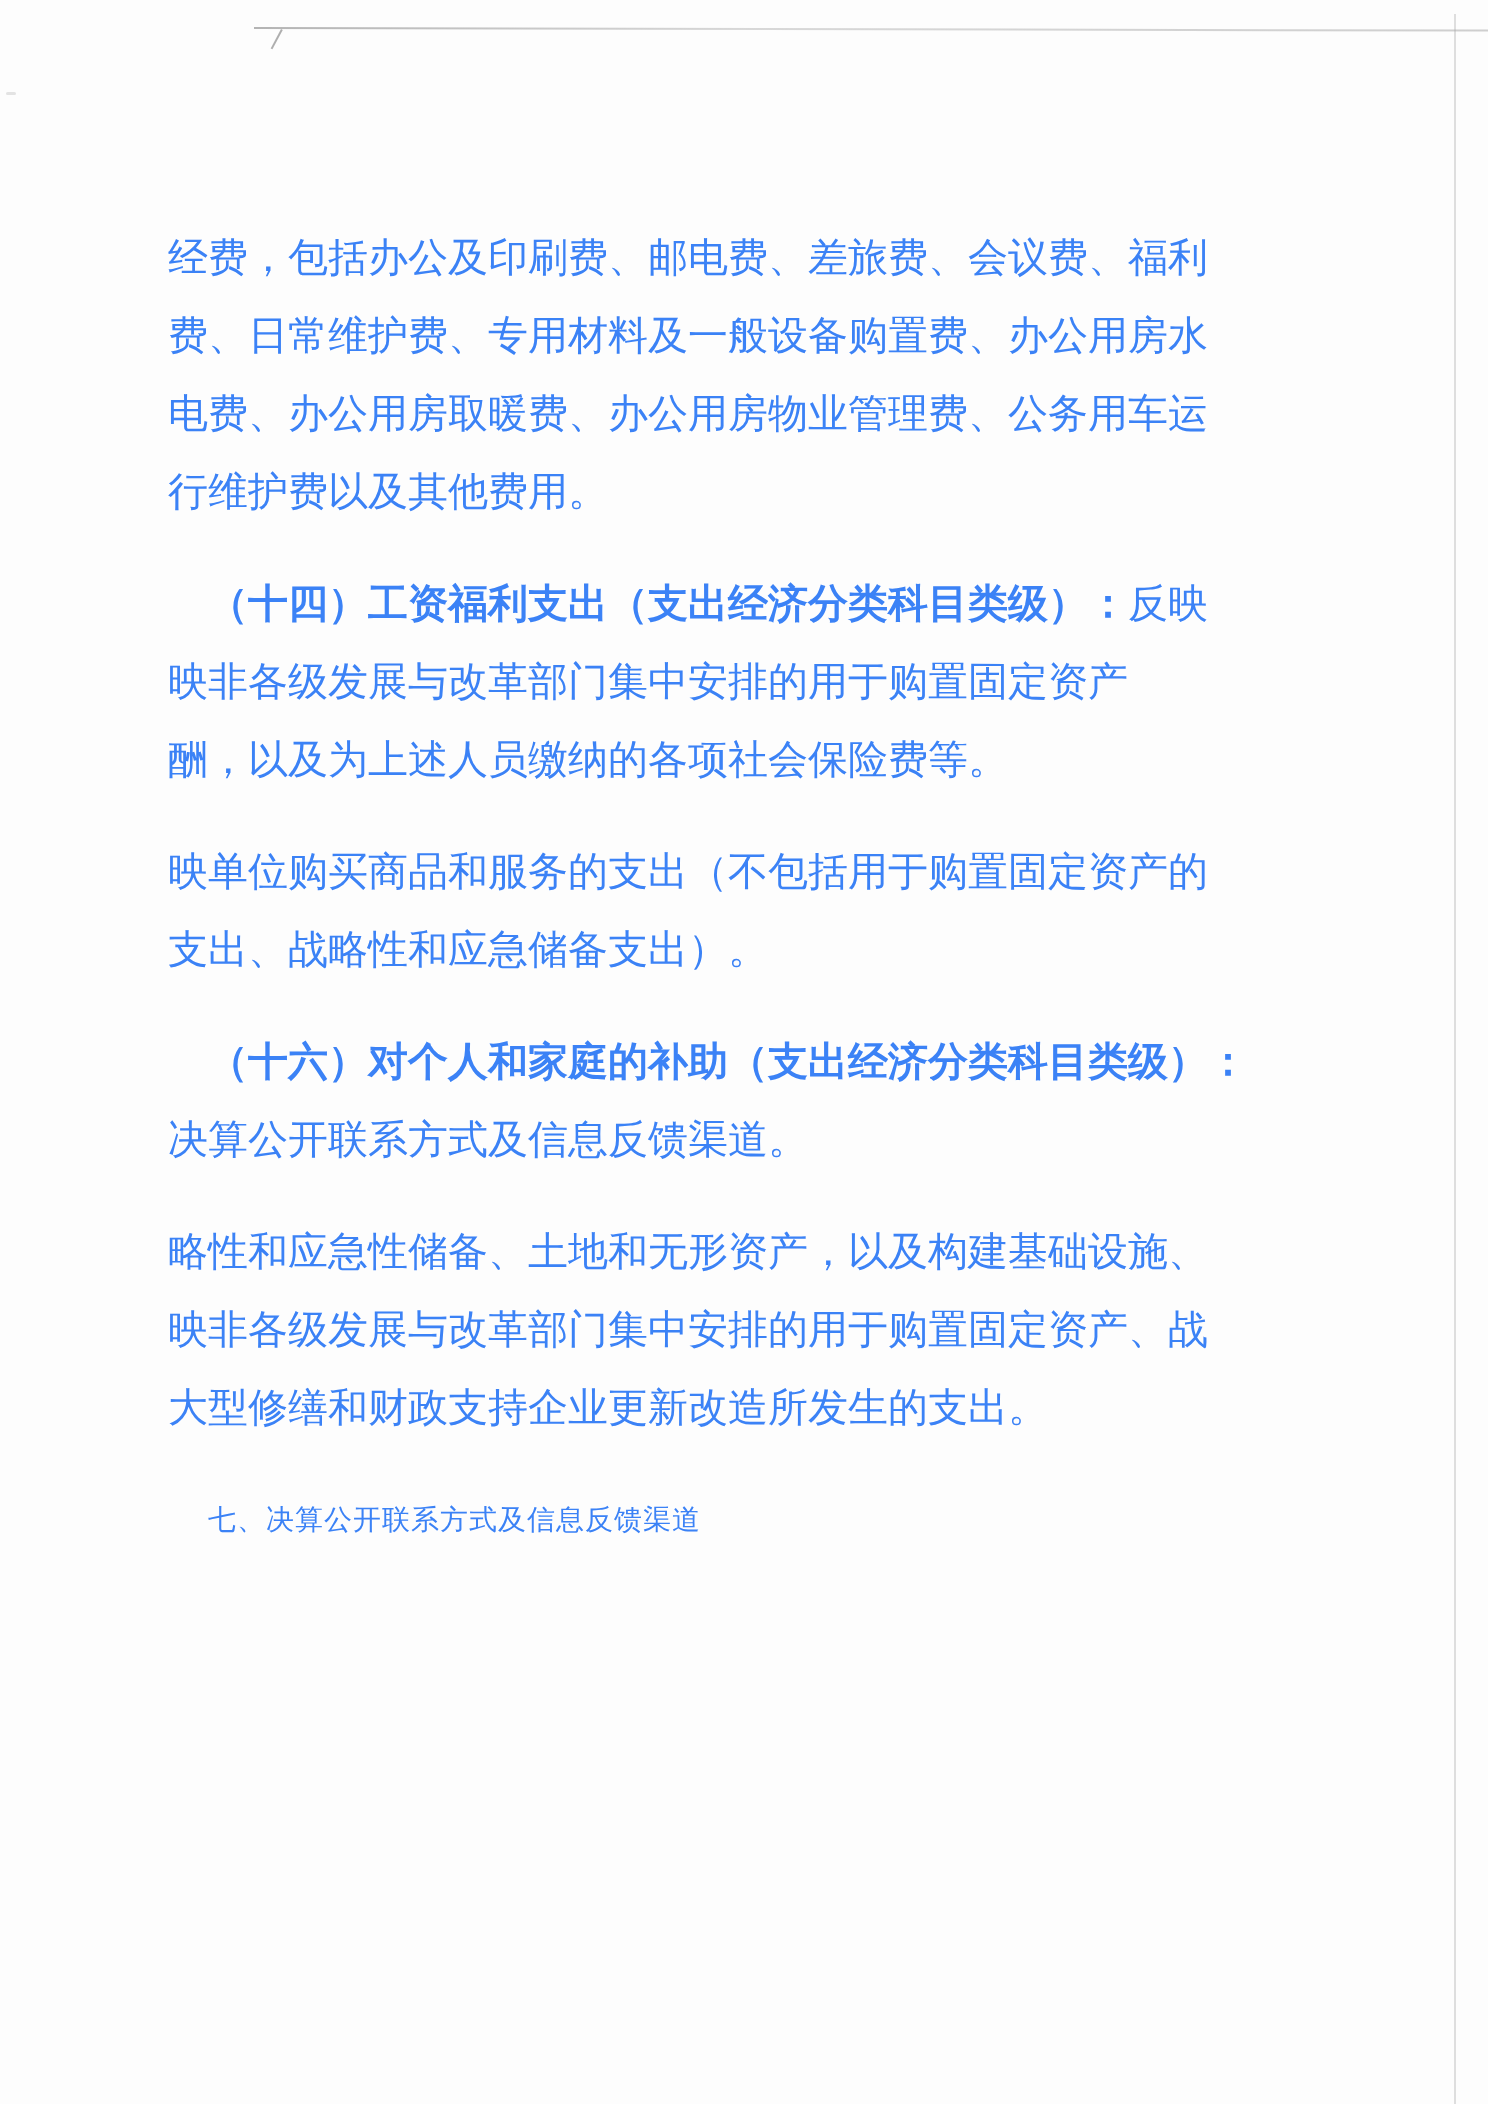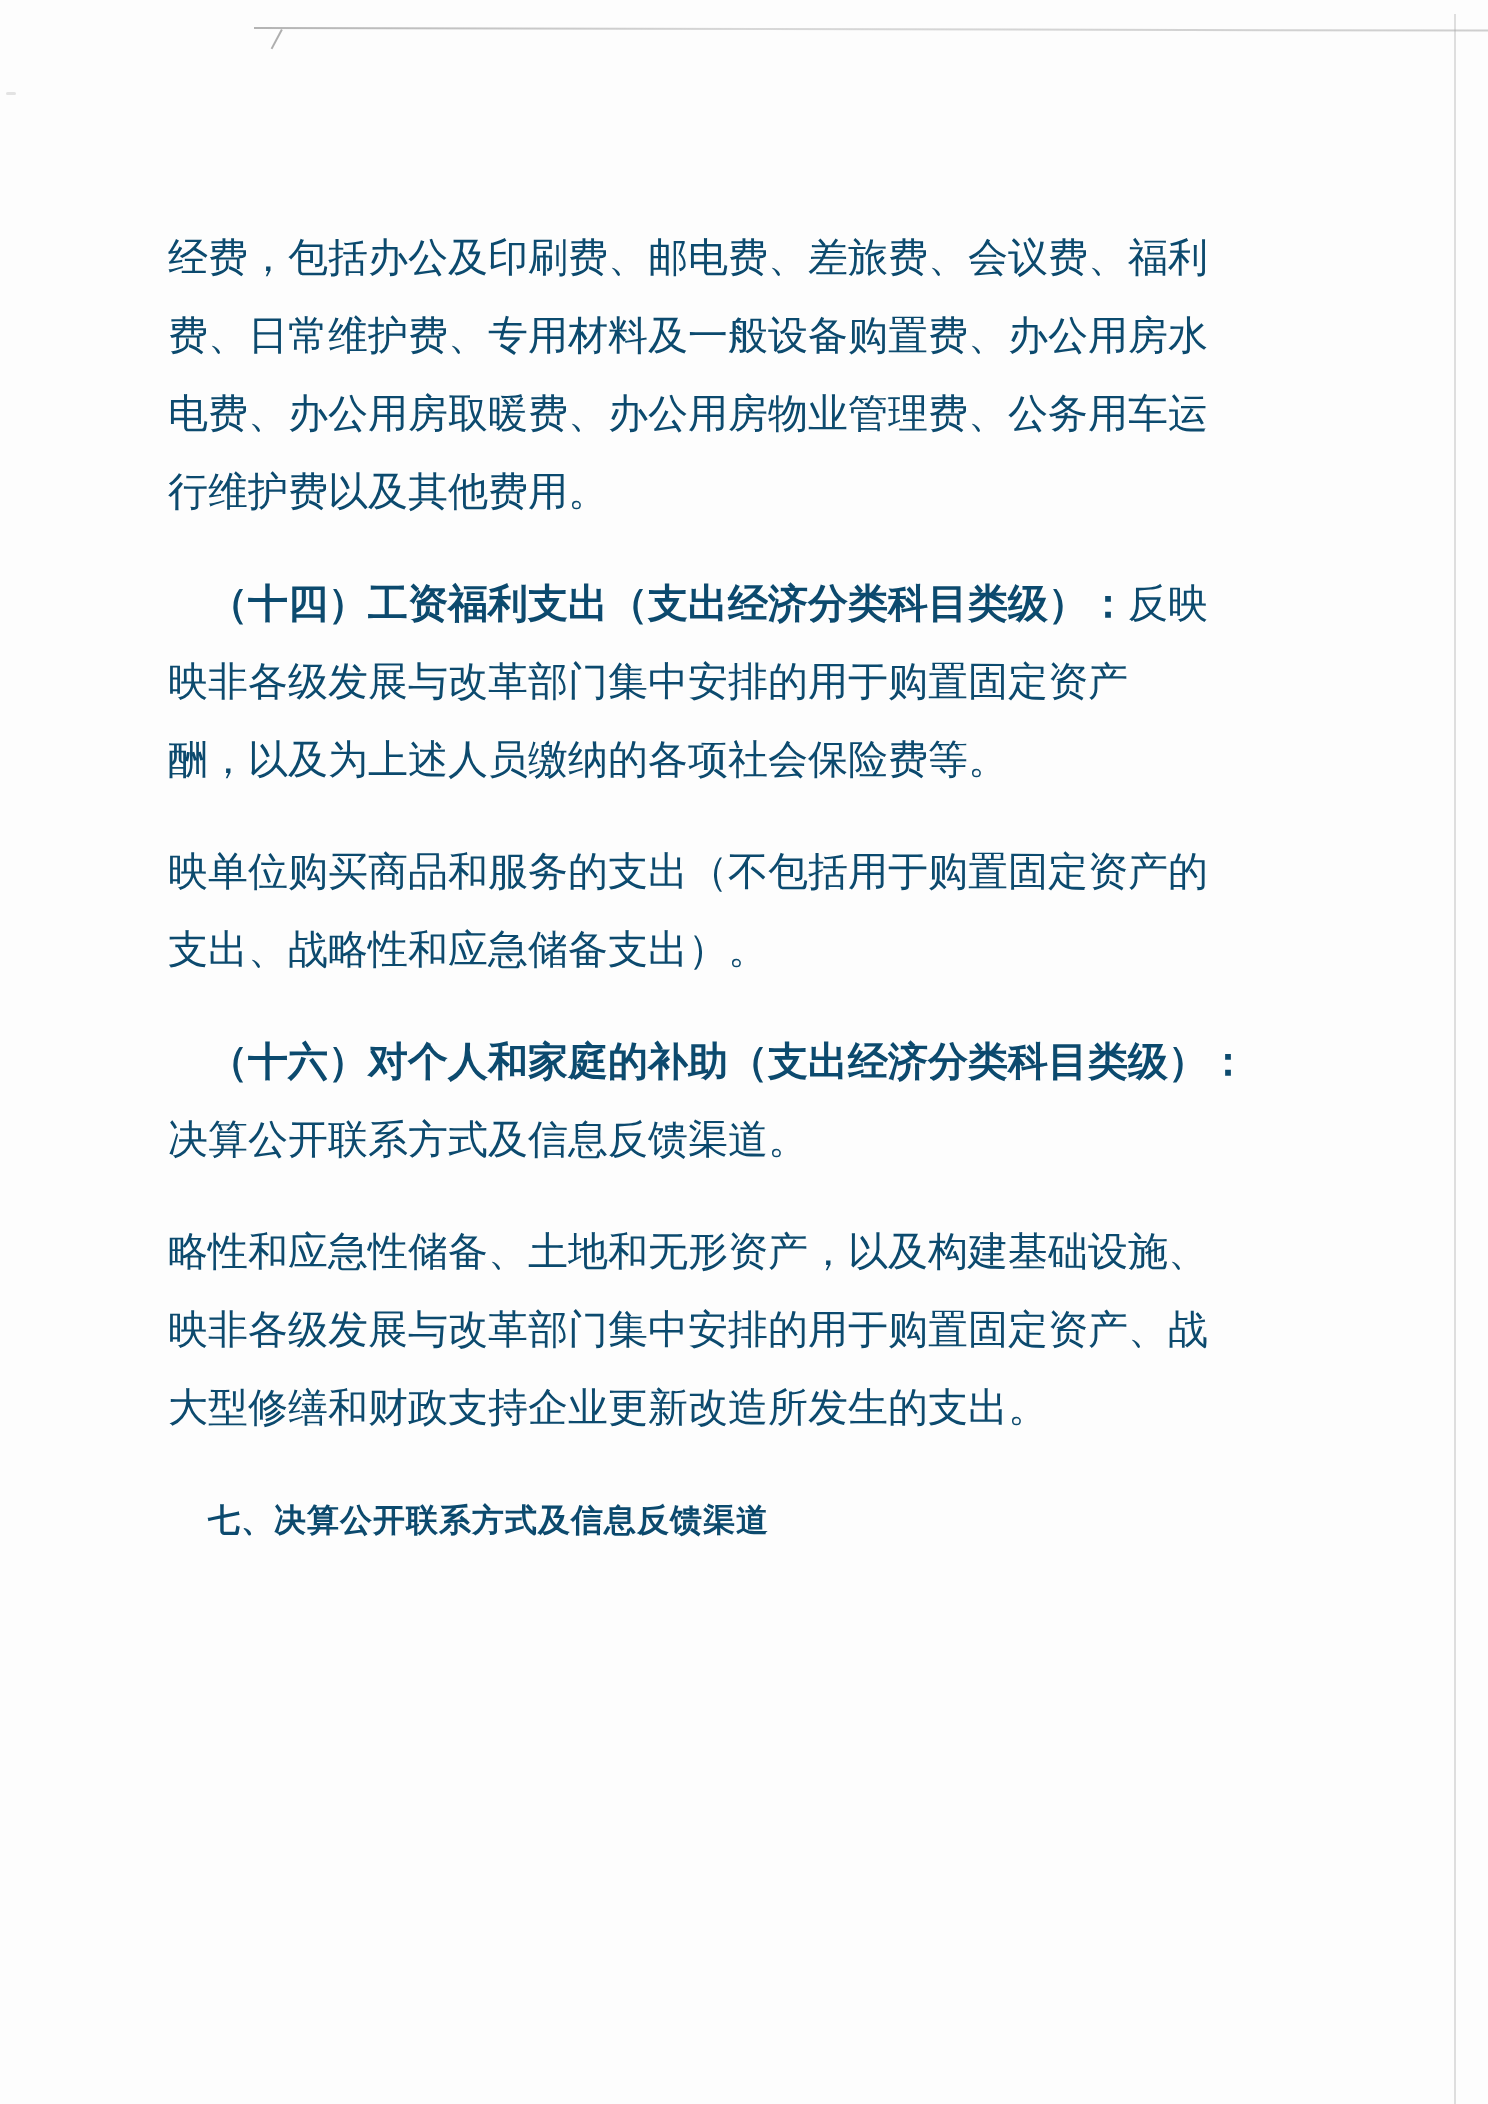--- a/index.html
+++ b/index.html
@@ -52,21 +52,21 @@
     background: rgba(150,150,150,0.25);
     border-radius: 2px;
   }
   main.page-text {
     position: absolute;
     left: 0;
     top: 0;
     box-sizing: border-box;
     width: 1356px;
     padding: 219px 110px 0 168px;
-    color: #0c4a6e;
+    color: #3b82f6;
   }
   .para {
     margin: 0;
     padding: 0;
   }
   .para + .para, h2.section-heading, .para.contact {
     margin-top: 34px;
   }
   .line {
     display: block;
@@ -76,23 +76,23 @@
     letter-spacing: 0px;
   }
   .line.head {
     padding-left: 40px;
   }
   .bold-head {
     font-weight: bold;
   }
   h2.section-heading {
     margin-bottom: 0;
-    font-size: 32px;
+    font-size: 28px;
     line-height: 78px;
-    font-weight: bold;
+    font-weight: normal;
     padding-left: 40px;
     white-space: nowrap;
     letter-spacing: 1px;
   }
   .para.contact .line {
     padding-left: 36px;
   }
 </style>
 </head>
 <body>

